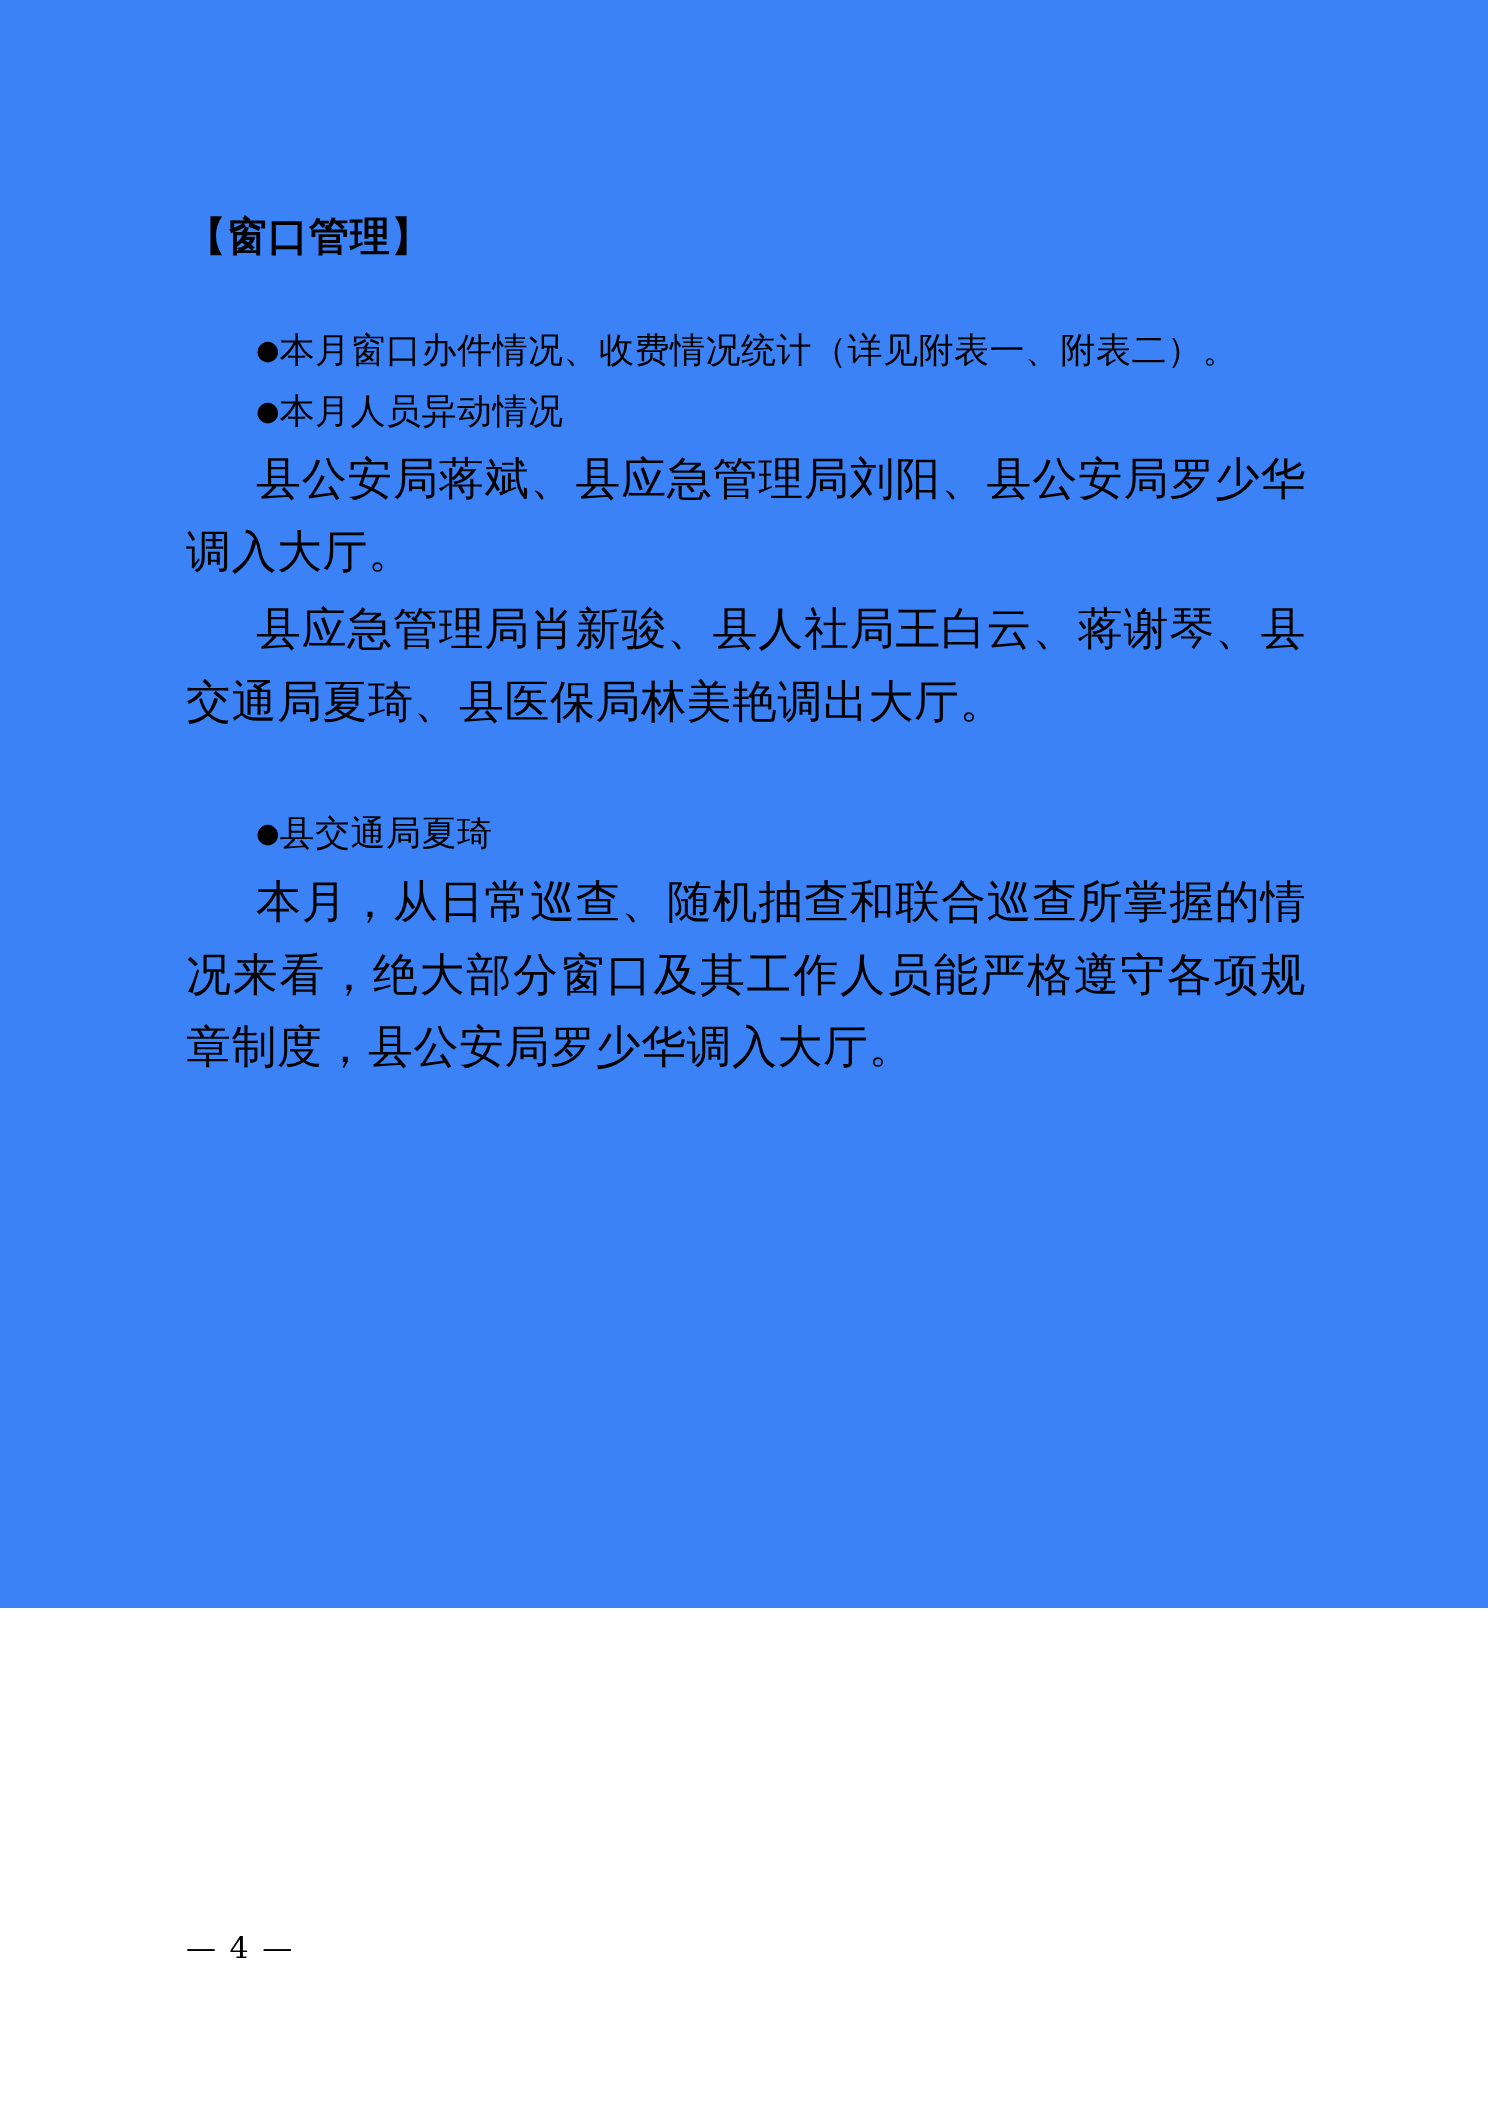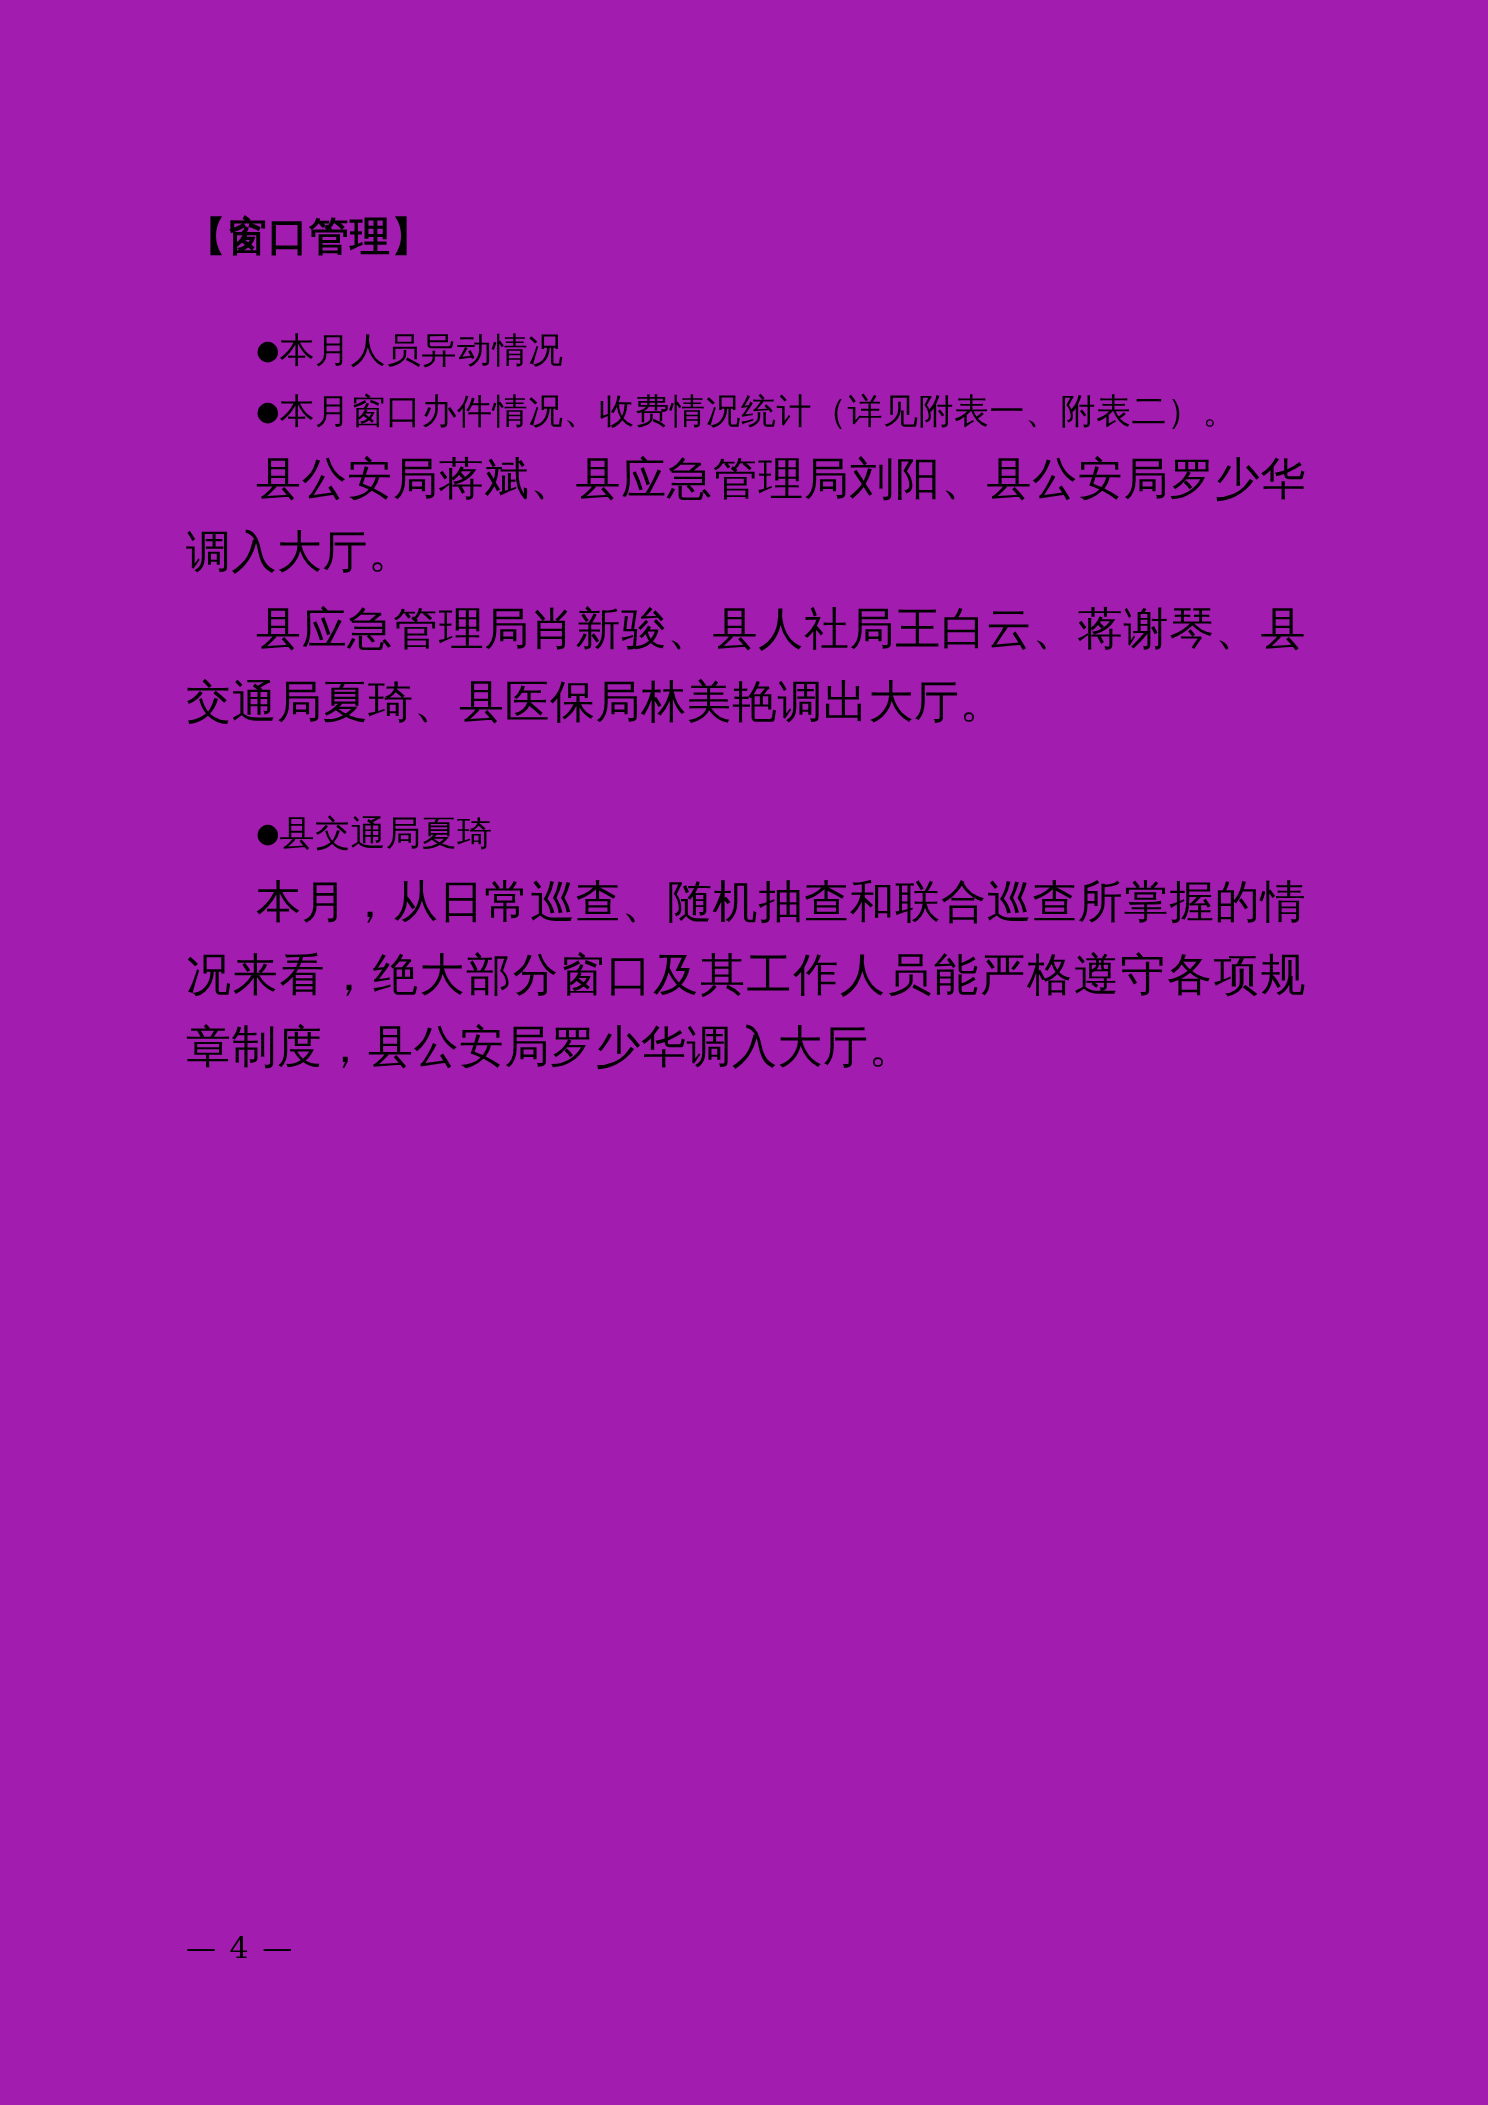--- a/index.html
+++ b/index.html
@@ -13,22 +13,22 @@
     position: relative;
     font-family: "DejaVu Serif", "Liberation Serif", serif;
     color: #000000;
     overflow: hidden;
   }
   .page {
     position: absolute;
     left: 0;
     top: 0;
     width: 1488px;
-    height: 2105px;
-    background: #a21caf;
+    height: 1608px;
+    background: #3b82f6;
   }
   .content {
     position: absolute;
     left: 186px;
     top: 212px;
     width: 1120px;
   }
   .section-title {
     font-size: 40px;
     font-weight: bold;
@@ -75,23 +75,23 @@
 </style>
 </head>
 <body>
 
 <div class="page">
 
   <div class="content">
 
     <h1 class="section-title">【窗口管理】</h1>
 
+    <p class="bullet-line"><span class="dot">●</span><span>本月窗口办件情况、收费情况统计（详见附表一、附表二）。</span></p>
+
     <p class="bullet-line"><span class="dot">●</span><span>本月人员异动情况</span></p>
-
-    <p class="bullet-line"><span class="dot">●</span><span>本月窗口办件情况、收费情况统计（详见附表一、附表二）。</span></p>
 
     <p class="para">县公安局蒋斌、县应急管理局刘阳、县公安局罗少华调入大厅。</p>
 
     <p class="para para-tight">县应急管理局肖新骏、县人社局王白云、蒋谢琴、县交通局夏琦、县医保局林美艳调出大厅。</p>
 
     <div class="spacer-block"></div>
 
     <p class="bullet-line"><span class="dot">●</span><span>县交通局夏琦</span></p>
 
     <p class="para">本月，从日常巡查、随机抽查和联合巡查所掌握的情况来看，绝大部分窗口及其工作人员能严格遵守各项规章制度，县公安局罗少华调入大厅。</p>

